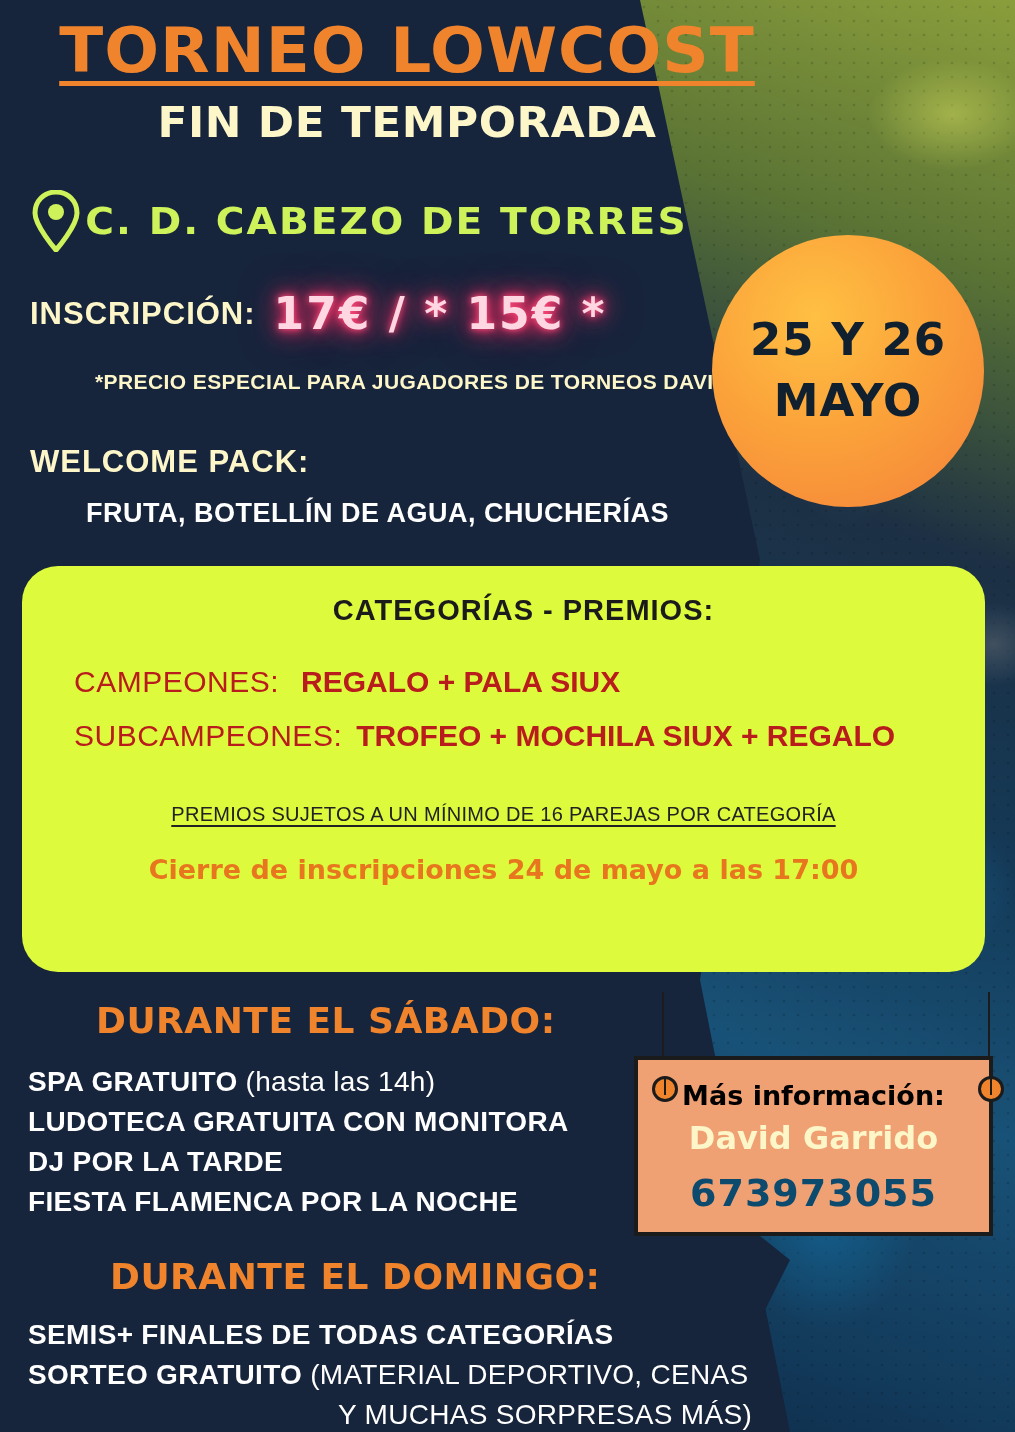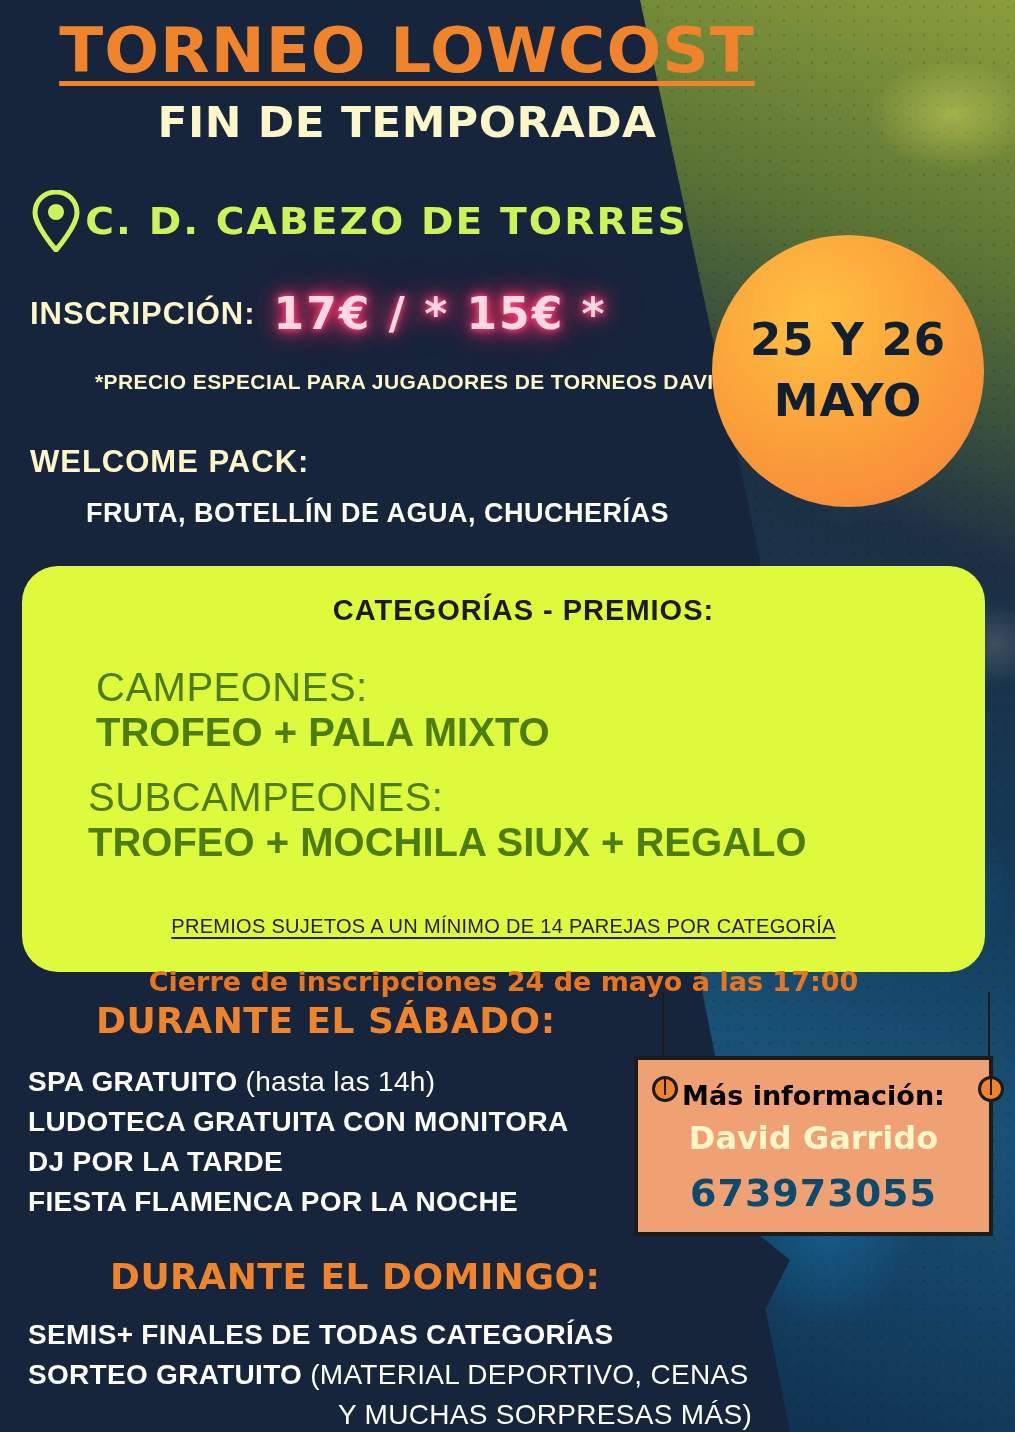--- a/index.html
+++ b/index.html
@@ -236,23 +236,22 @@
     font-weight: 700;
     font-size: 27px;
     color: #ef3124;
     letter-spacing: 0.4px;
   }
   .prize-row {
     display: flex;
     align-items: baseline;
     margin-top: 20px;
     padding-left: 52px;
-    font-size: 40px;
-    color: #4d7c0f;
-    flex-direction: column;
+    font-size: 30px;
+    color: #b91c1c;
   }
   .prize-row.first { margin-top: 38px; }
   .prize-label { font-weight: 400; letter-spacing: 0.5px; }
   .prize-value { font-weight: 700; margin-left: 22px; }
   .prize-row.second .prize-value { margin-left: 14px; }
   .cat-note {
     text-align: center;
     margin-top: 50px;
     font-size: 20px;
     color: #222;
@@ -426,28 +425,28 @@
   <div class="insc-note">*PRECIO ESPECIAL PARA  JUGADORES DE TORNEOS DAVID GARRIDO*</div>
 
   <div class="welcome-title">WELCOME PACK:</div>
   <div class="welcome-items">FRUTA, BOTELLÍN DE AGUA, CHUCHERÍAS</div>
 
   <div class="cat-card">
     <div class="cat-title">CATEGORÍAS - PREMIOS:</div>
 
     <div class="prize-row first">
       <span class="prize-label">CAMPEONES:</span>
-      <span class="prize-value">TROFEO + PALA MIXTO</span>
+      <span class="prize-value">REGALO + PALA SIUX</span>
     </div>
     <div class="prize-row second">
       <span class="prize-label">SUBCAMPEONES:</span>
       <span class="prize-value">TROFEO + MOCHILA SIUX + REGALO</span>
     </div>
 
-    <div class="cat-note">PREMIOS SUJETOS A UN MÍNIMO DE 14 PAREJAS POR CATEGORÍA</div>
+    <div class="cat-note">PREMIOS SUJETOS A UN MÍNIMO DE 16 PAREJAS POR CATEGORÍA</div>
     <div class="cat-close">Cierre de inscripciones 24 de mayo a las 17:00</div>
   </div>
 
   <div class="sat-title">DURANTE EL SÁBADO:</div>
   <div class="sat-list">
     <div class="sat-item">
       <span>SPA GRATUITO </span><span class="light">(hasta las 14h)</span>
     </div>
     <div class="sat-item">
       <span>LUDOTECA GRATUITA CON MONITORA</span>

